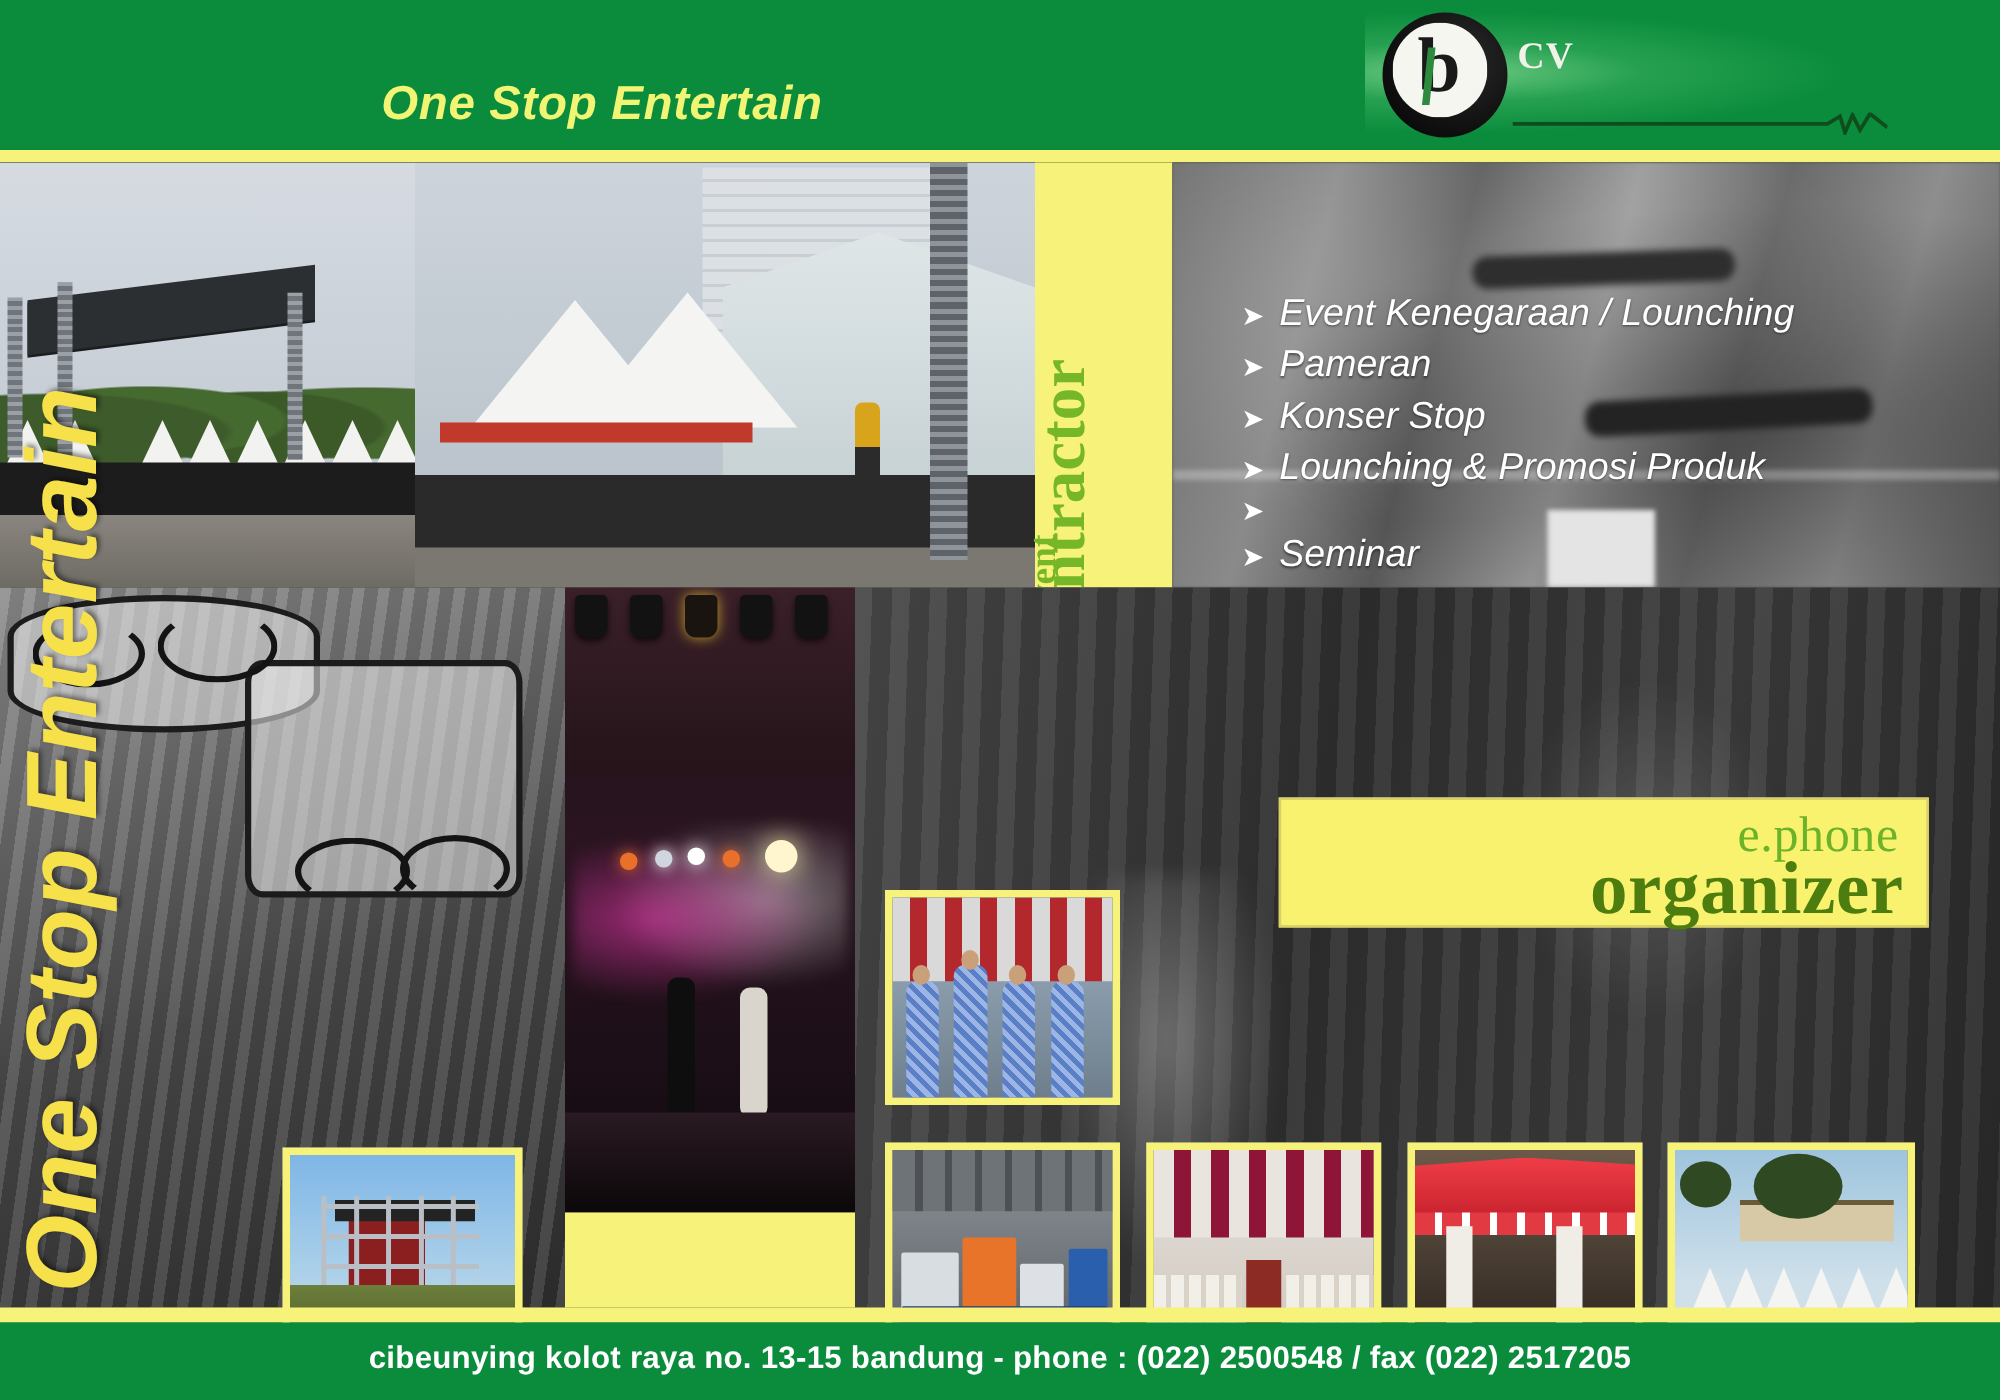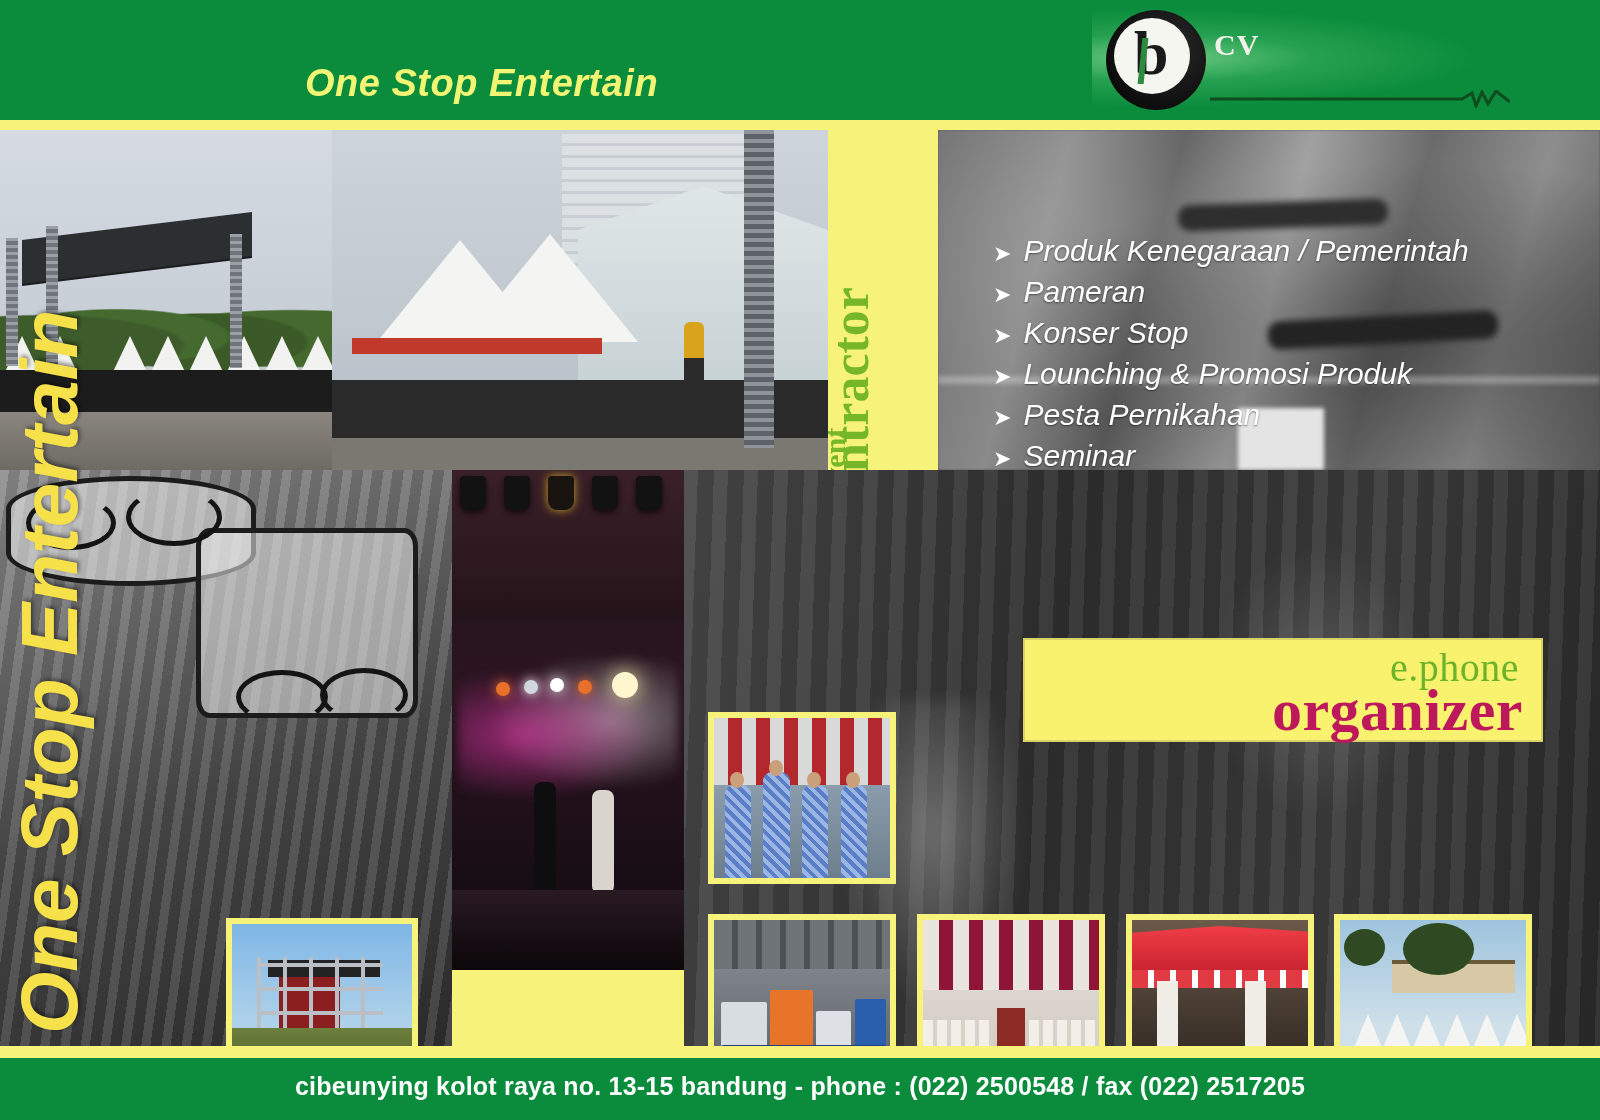--- a/index.html
+++ b/index.html
@@ -196,21 +196,21 @@
   .sc-tent-tree { position:absolute; border-radius:50%; background:#2f4a22; }
   .sc-tent-p { position:absolute; bottom:0; width:0; height:0; border-left:24px solid transparent;
                border-right:24px solid transparent; border-bottom:58px solid #f4f5f2; }
 
   
   .org-banner { position:absolute; left:1023px; top:508px; width:520px; height:104px; background:#f9f26e;
                 border:2px solid #d9d16a; }
   .org-small { position:absolute; right:22px; top:4px; font-family:"Liberation Serif", serif;
                font-size:40px; color:#6db32a; letter-spacing:.5px; }
   .org-big   { position:absolute; right:18px; top:36px; font-family:"Liberation Serif", serif;
-               font-size:60px; font-weight:bold; color:#be185d; letter-spacing:.5px; }
+               font-size:60px; font-weight:bold; color:#4d7c0f; letter-spacing:.5px; }
 
   
   .vert-wrap { position:absolute; left:0; top:130px; width:180px; height:916px; pointer-events:none; }
   .vert-txt { position:absolute; left:96px; bottom:12px; transform-origin:left bottom;
               transform:rotate(-90deg); font-size:80px; font-style:italic; font-weight:bold;
               color:#f7e14a; white-space:nowrap; text-shadow:2px 2px 4px rgba(0,0,0,.45); }
 
   
   .footer { position:absolute; left:0; top:1058px; width:1600px; height:62px; background:#0a8c3c; }
   .footer-txt { position:absolute; left:0; top:14px; width:1600px; text-align:center;
@@ -284,37 +284,36 @@
     <div class="ph p-bullets">
       <div class="bul-bg"></div>
       <div class="bul-bg2"></div>
       <div class="bul-dark1"></div>
       <div class="bul-dark2"></div>
       <div class="bul-lightbox"></div>
       <div class="bul-sheen"></div>
       <div class="bullets">
         <div class="bullet">
           <span class="arw">➤</span>
-          <span class="lbl">Produk Kenegaraan / Pemerintah</span>
+          <span class="lbl">Event Kenegaraan / Lounching</span>
         </div>
         <div class="bullet">
           <span class="arw">➤</span>
           <span class="lbl">Pameran</span>
         </div>
         <div class="bullet">
           <span class="arw">➤</span>
           <span class="lbl">Konser Stop</span>
         </div>
         <div class="bullet">
           <span class="arw">➤</span>
           <span class="lbl">Lounching &amp; Promosi Produk</span>
         </div>
         <div class="bullet">
           <span class="arw">➤</span>
-          <span class="lbl">Pesta Pernikahan</span>
         </div>
         <div class="bullet">
           <span class="arw">➤</span>
           <span class="lbl">Seminar</span>
         </div>
 
       </div>
     </div>
 
     <div class="ph p-chand">

